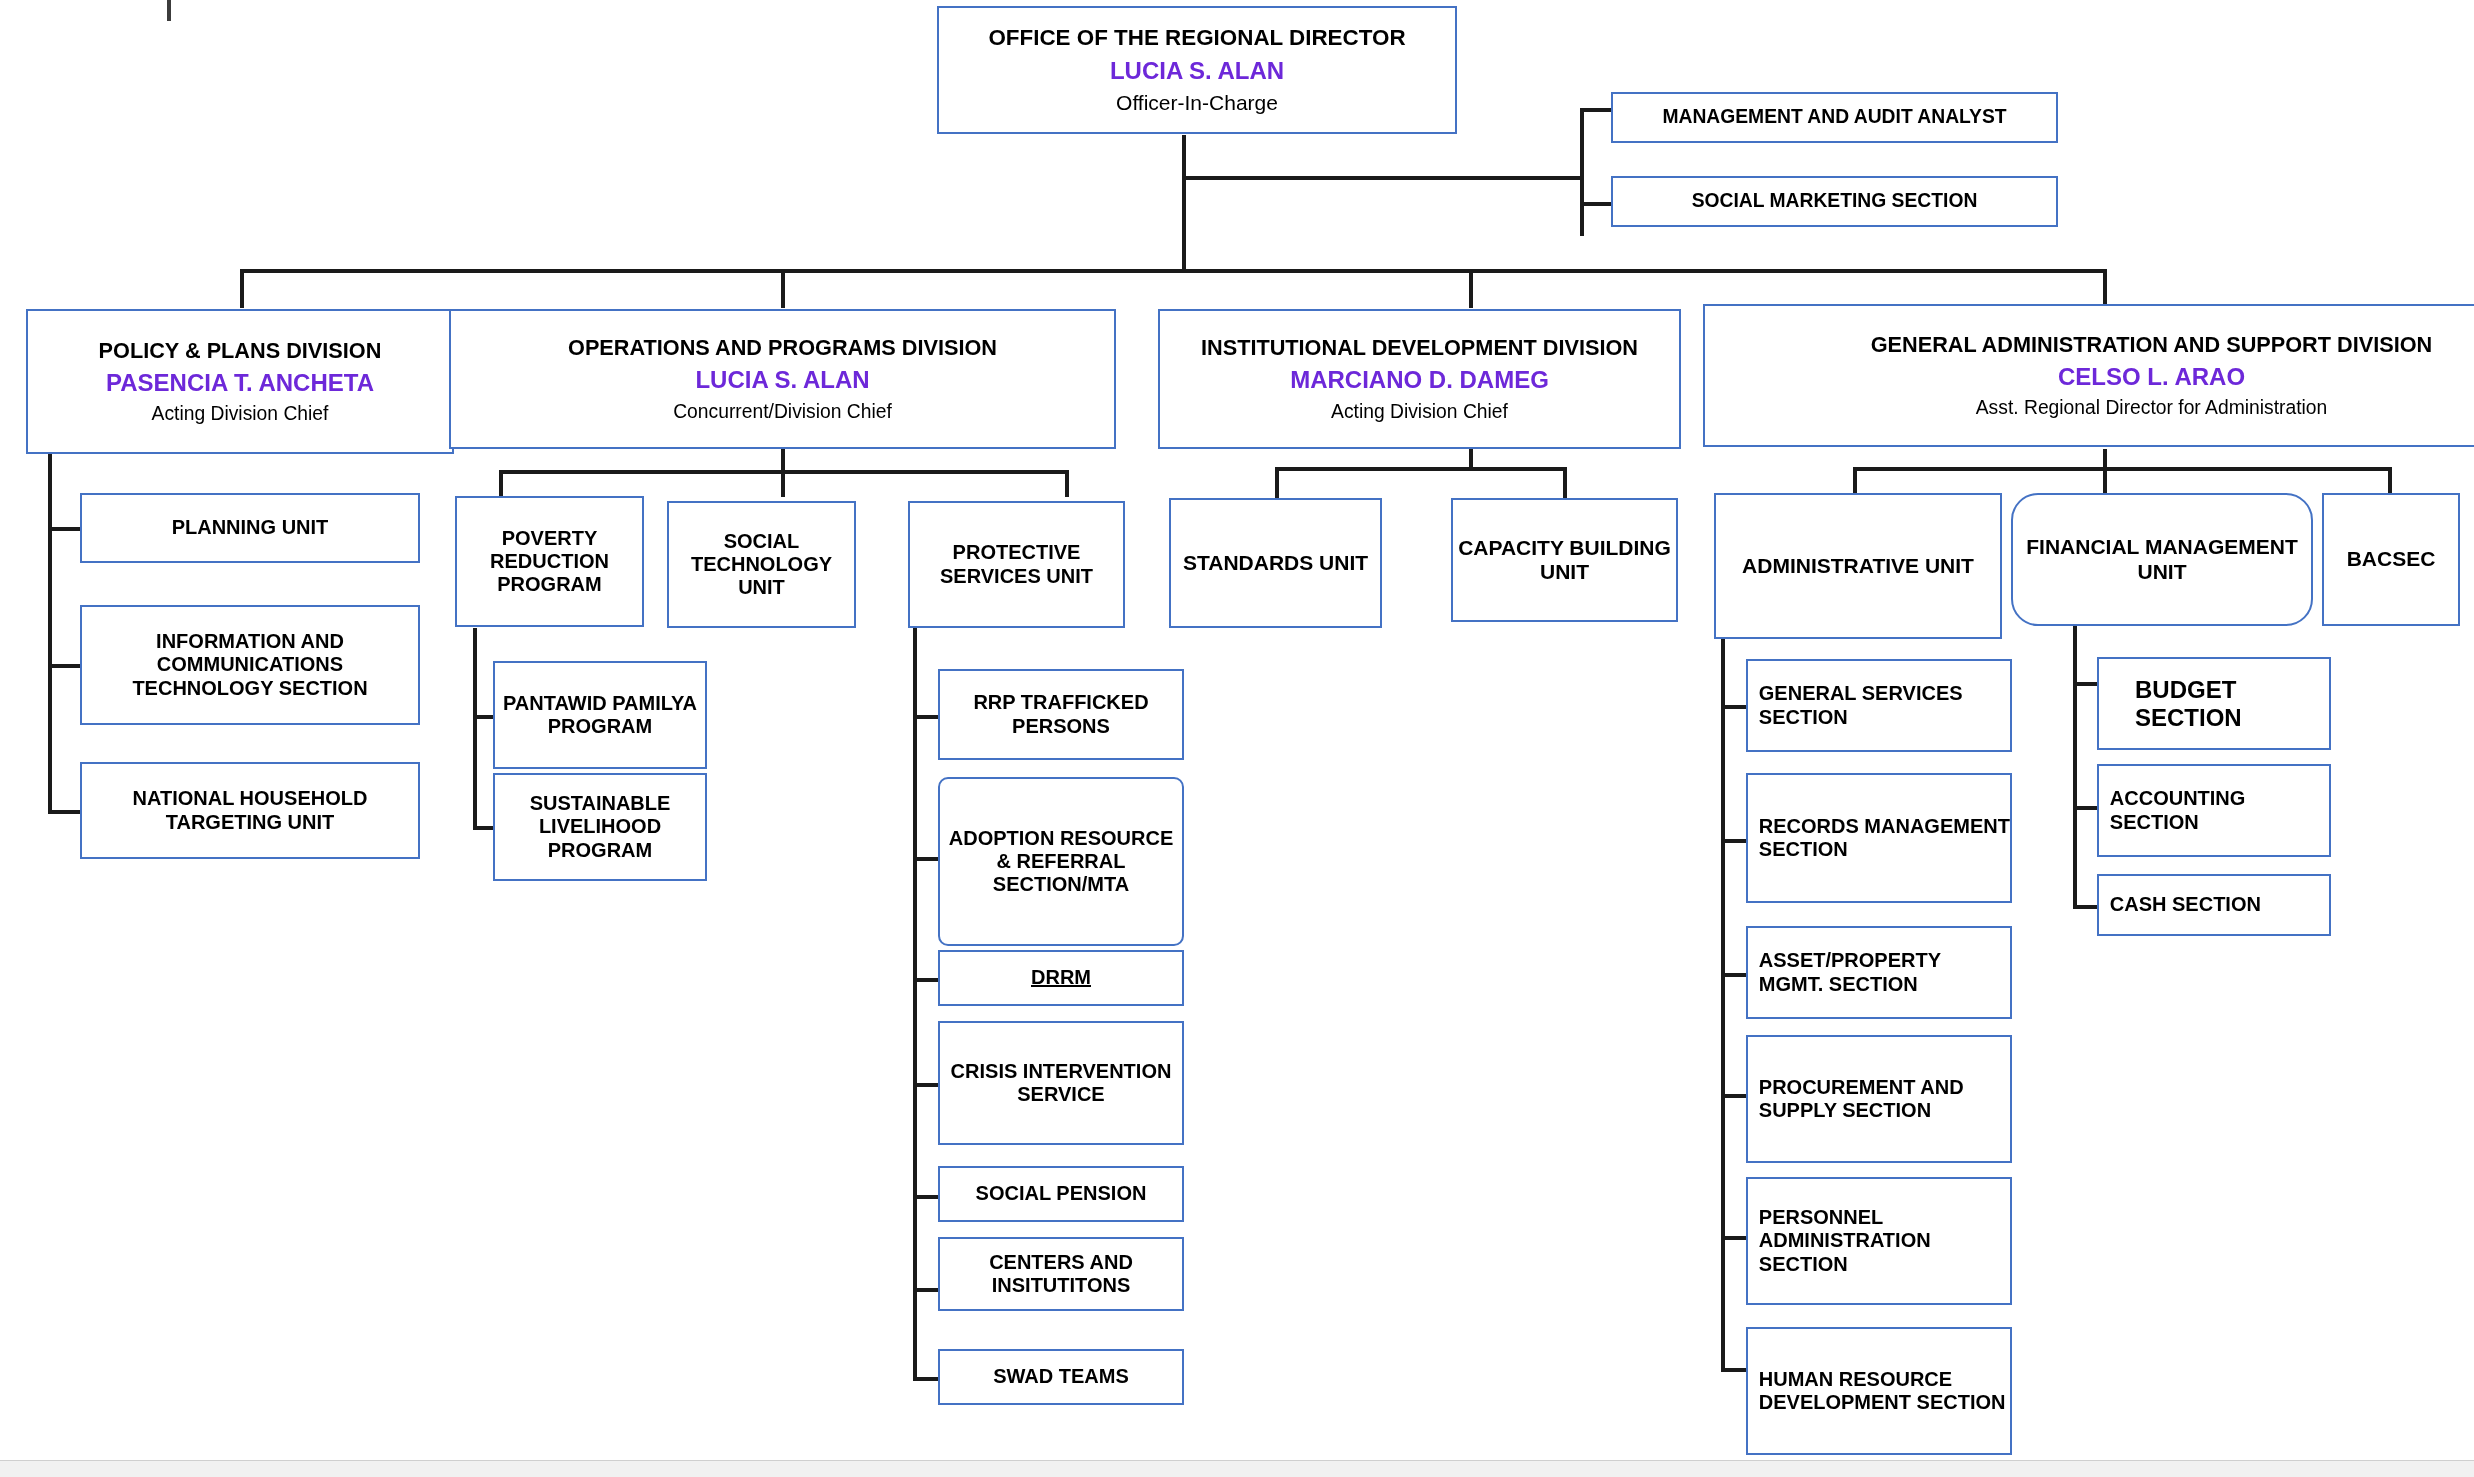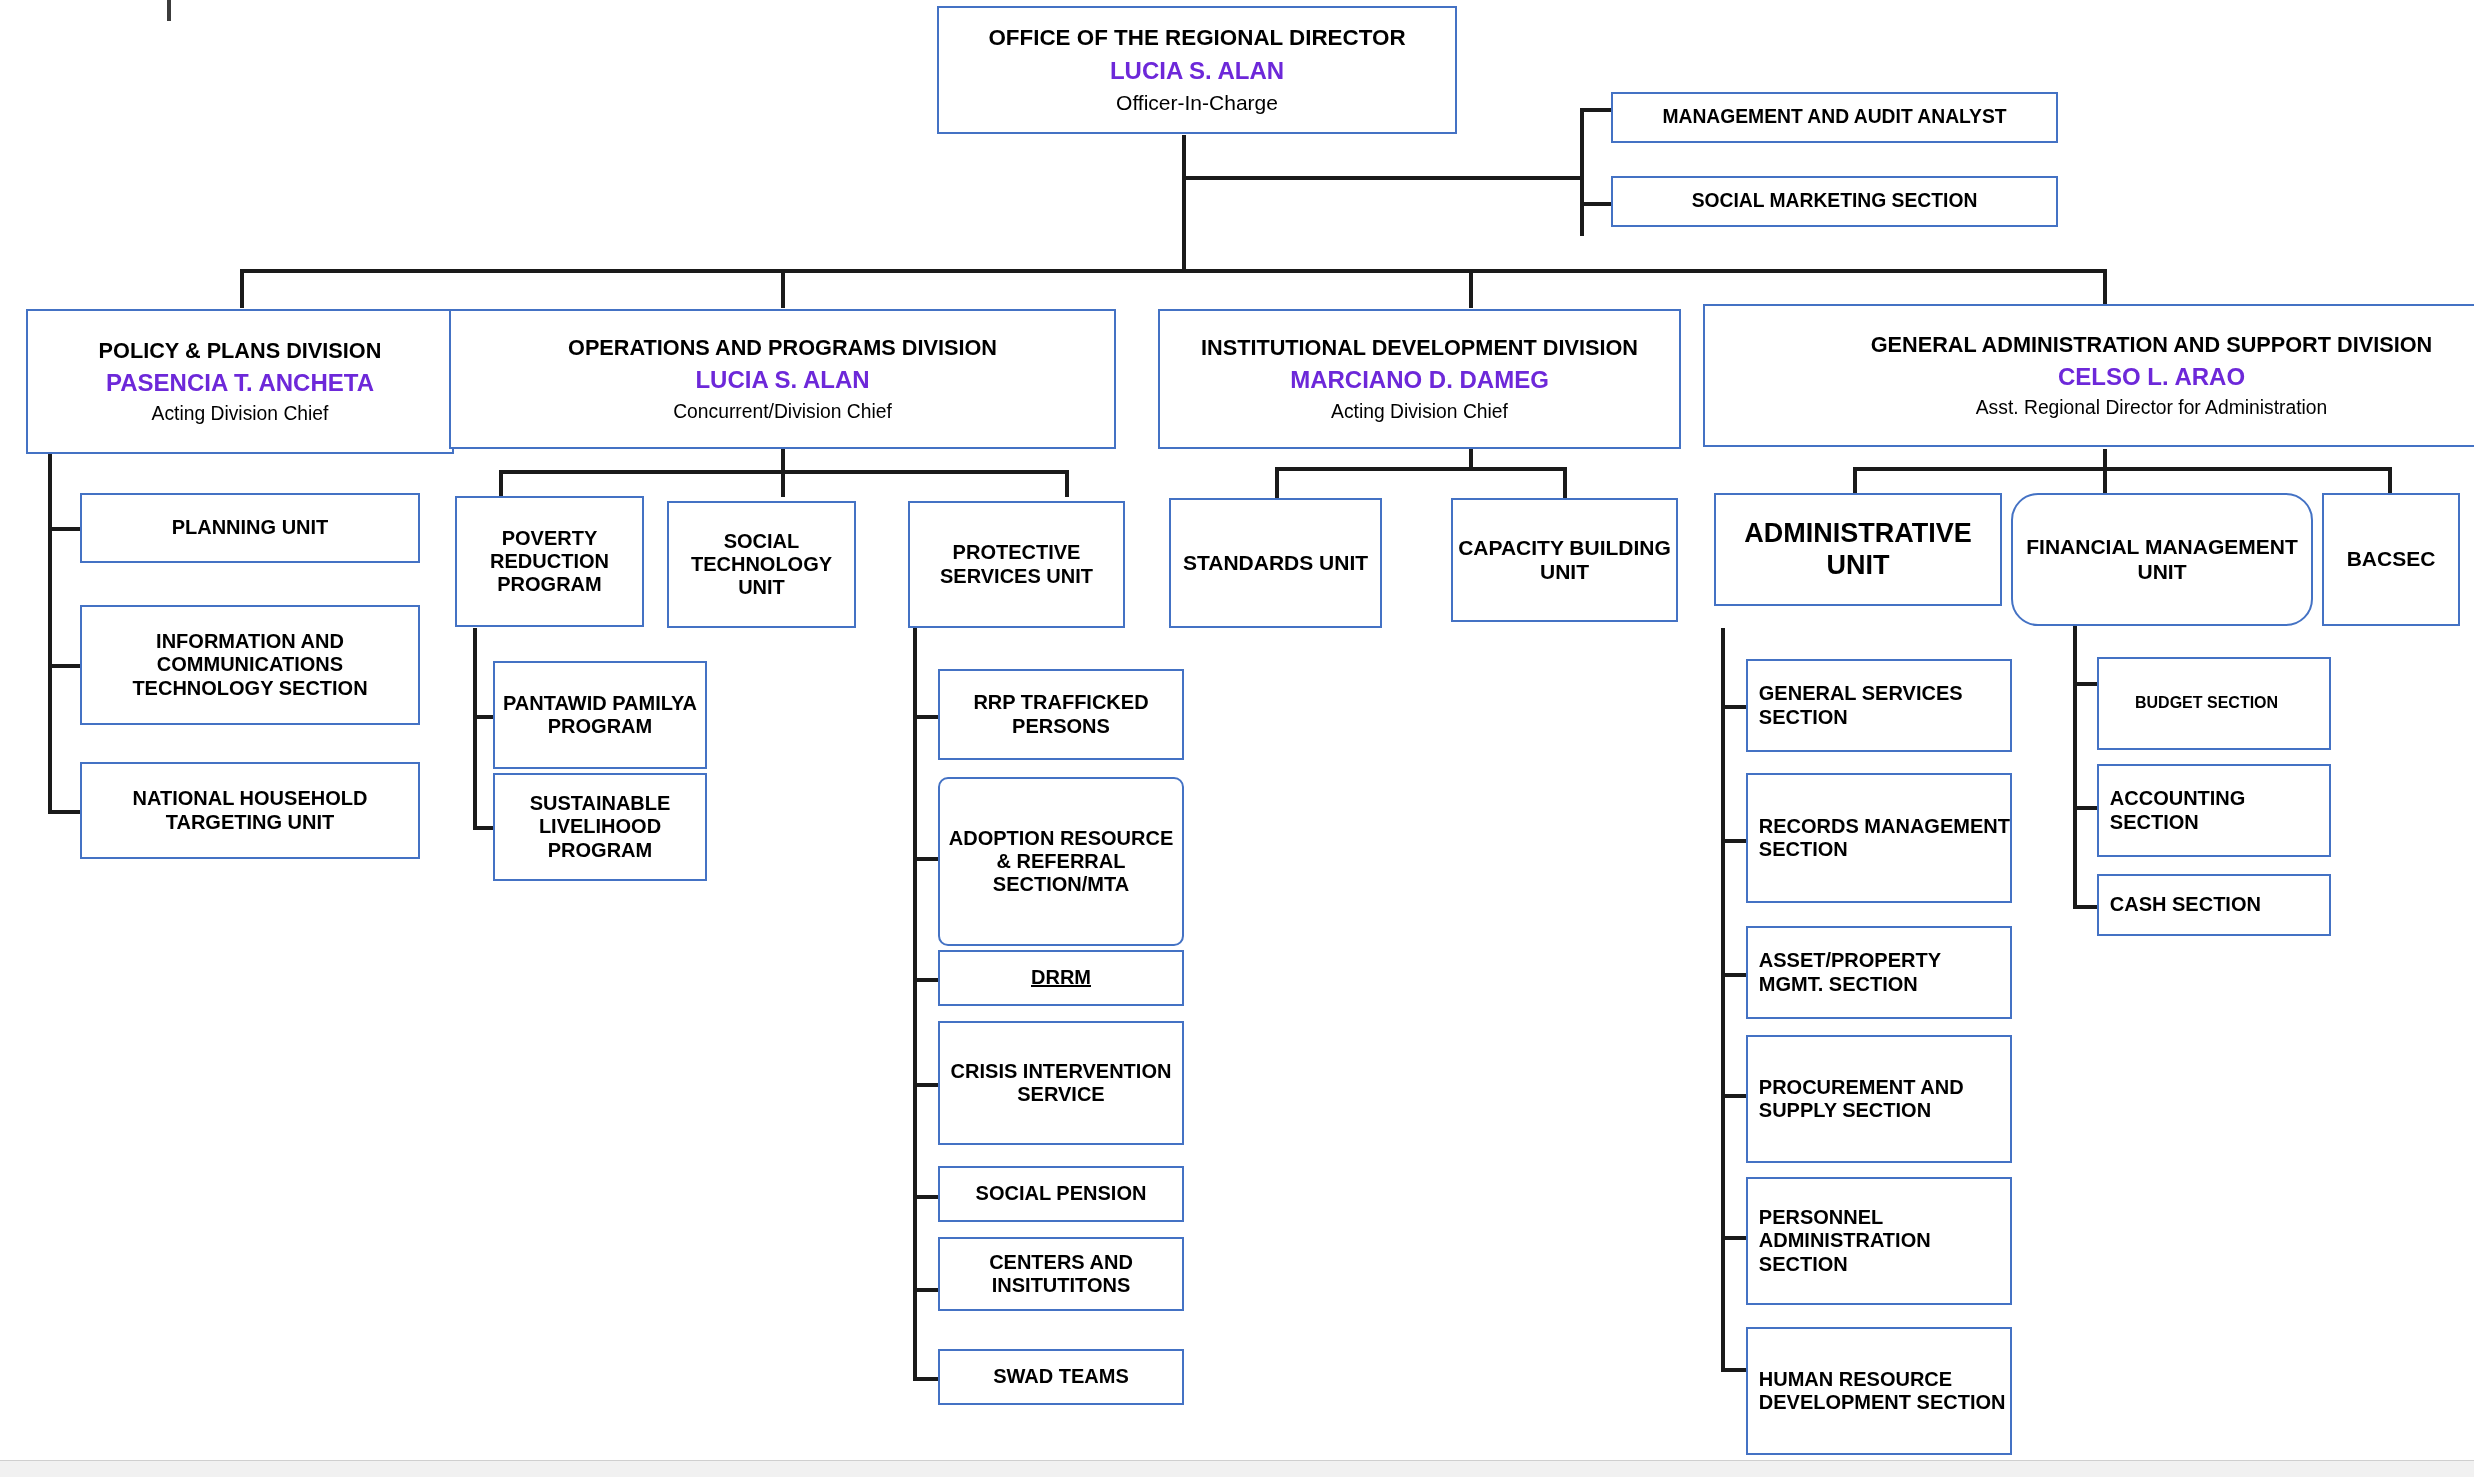--- a/index.html
+++ b/index.html
@@ -223,21 +223,21 @@
   <div class="box" style="left:1451px; top:498px; width:227px; height:124px; font-size:21px;">
     <div>CAPACITY BUILDING UNIT</div>
   </div>
 
   <div class="box" style="left:1703px; top:304px; width:897px; height:143px; font-size:21.7px;">
     <div class="title-line">GENERAL ADMINISTRATION AND SUPPORT DIVISION</div>
     <div class="name-line" style="font-size:24px; margin-top:6.2px;">CELSO L. ARAO</div>
     <div class="role-line" style="font-size:19.3px; margin-top:6.2px;">Asst. Regional Director for Administration</div>
   </div>
 
-  <div class="box" style="left:1714px; top:493px; width:288px; height:113px; font-size:27px;">
+  <div class="box" style="left:1714px; top:493px; width:288px; height:146px; font-size:21px;">
     <div>ADMINISTRATIVE UNIT</div>
   </div>
   <div class="box" style="left:2011px; top:493px; width:302px; height:133px; font-size:21px;border-radius:27px;">
     <div>FINANCIAL MANAGEMENT UNIT</div>
   </div>
   <div class="box" style="left:2322px; top:493px; width:138px; height:133px; font-size:21px;">
     <div>BACSEC</div>
   </div>
 
   <div class="box left-text" style="left:1746px; top:659px; width:266px; height:93px; font-size:20px;">
@@ -252,21 +252,21 @@
   <div class="box left-text" style="left:1746px; top:1035px; width:266px; height:128px; font-size:20px;">
     <div>PROCUREMENT AND SUPPLY SECTION</div>
   </div>
   <div class="box left-text" style="left:1746px; top:1177px; width:266px; height:128px; font-size:20px;">
     <div>PERSONNEL ADMINISTRATION SECTION</div>
   </div>
   <div class="box left-text" style="left:1746px; top:1327px; width:266px; height:128px; font-size:20px;">
     <div>HUMAN RESOURCE DEVELOPMENT SECTION</div>
   </div>
 
-  <div class="box left-text" style="left:2097px; top:657px; width:234px; height:93px; font-size:16px;padding-left:36px;">
+  <div class="box left-text" style="left:2097px; top:657px; width:234px; height:93px; font-size:24px;padding-left:36px;">
     <div>BUDGET SECTION</div>
   </div>
   <div class="box left-text" style="left:2097px; top:764px; width:234px; height:93px; font-size:20px;">
     <div>ACCOUNTING SECTION</div>
   </div>
   <div class="box left-text" style="left:2097px; top:874px; width:234px; height:62px; font-size:20px;">
     <div>CASH SECTION</div>
   </div>
 
   <div id="bottom-strip" style="top:1460px; height:18px;"></div>

